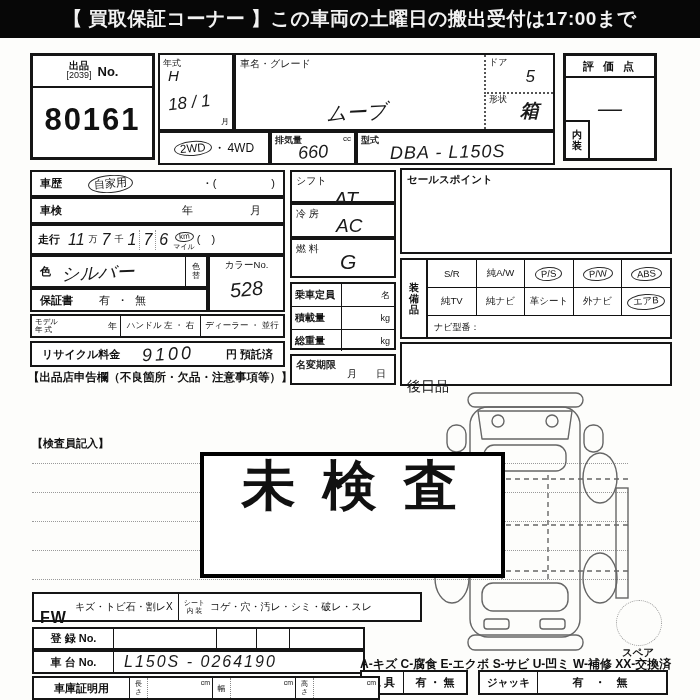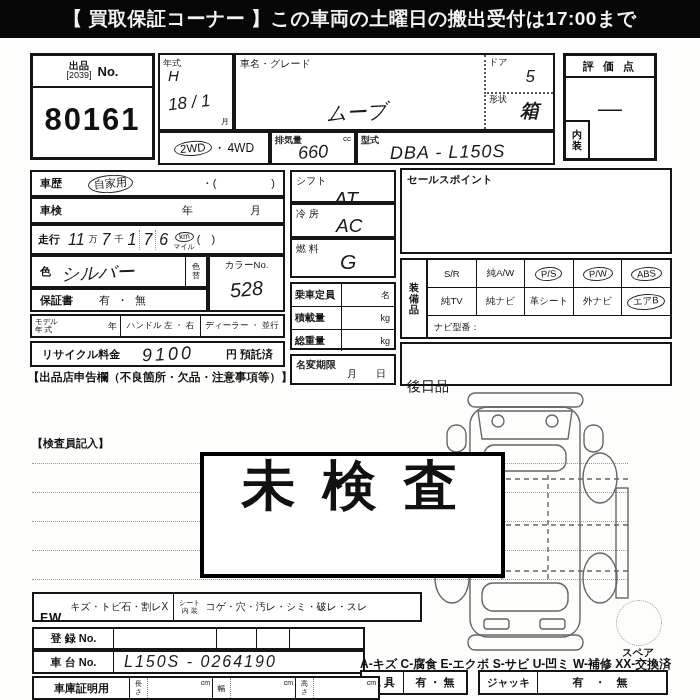--- a/index.html
+++ b/index.html
@@ -281,21 +281,21 @@
 </svg>
 
 <div class="abs" style="left:200px;top:452px;width:305px;height:126px;border:4px solid #000;background:#fff;box-sizing:border-box;text-align:center;z-index:5;">
   <div style="font-size:54px;font-weight:bold;letter-spacing:6px;line-height:1.1;">未 検 査</div>
 </div>
 
 <div class="abs" style="left:616px;top:600px;width:44px;height:44px;border:1.5px dotted #999;border-radius:50%;"></div>
 <div class="abs blbl" style="left:612px;top:646px;width:52px;text-align:center;font-size:10.5px;">スペア</div>
 
 <div class="box row" style="left:32px;top:592px;width:390px;height:30px;border-width:2.5px;padding:0 6px;">
-  <span class="blbl" style="font-size:13px;letter-spacing:1px;margin-top:21px;">FW</span>
+  <span class="blbl" style="font-size:16px;letter-spacing:1px;margin-top:21px;">FW</span>
   <span style="font-size:10px;margin-left:8px;">キズ・トビ石・割レX</span>
   <span style="border-left:1.5px solid #151515;height:100%;margin:0 5px;"></span>
   <span style="display:inline-block;line-height:1.1;text-align:center;">
     <span style="display:block;font-size:7px;">シート</span>
     <span style="display:block;font-size:7px;">内 装</span>
   </span>
   <span style="font-size:10px;margin-left:5px;">コゲ・穴・汚レ・シミ・破レ・スレ</span>
 </div>
 
 <div class="box row" style="left:32px;top:627px;width:333px;height:23px;">

